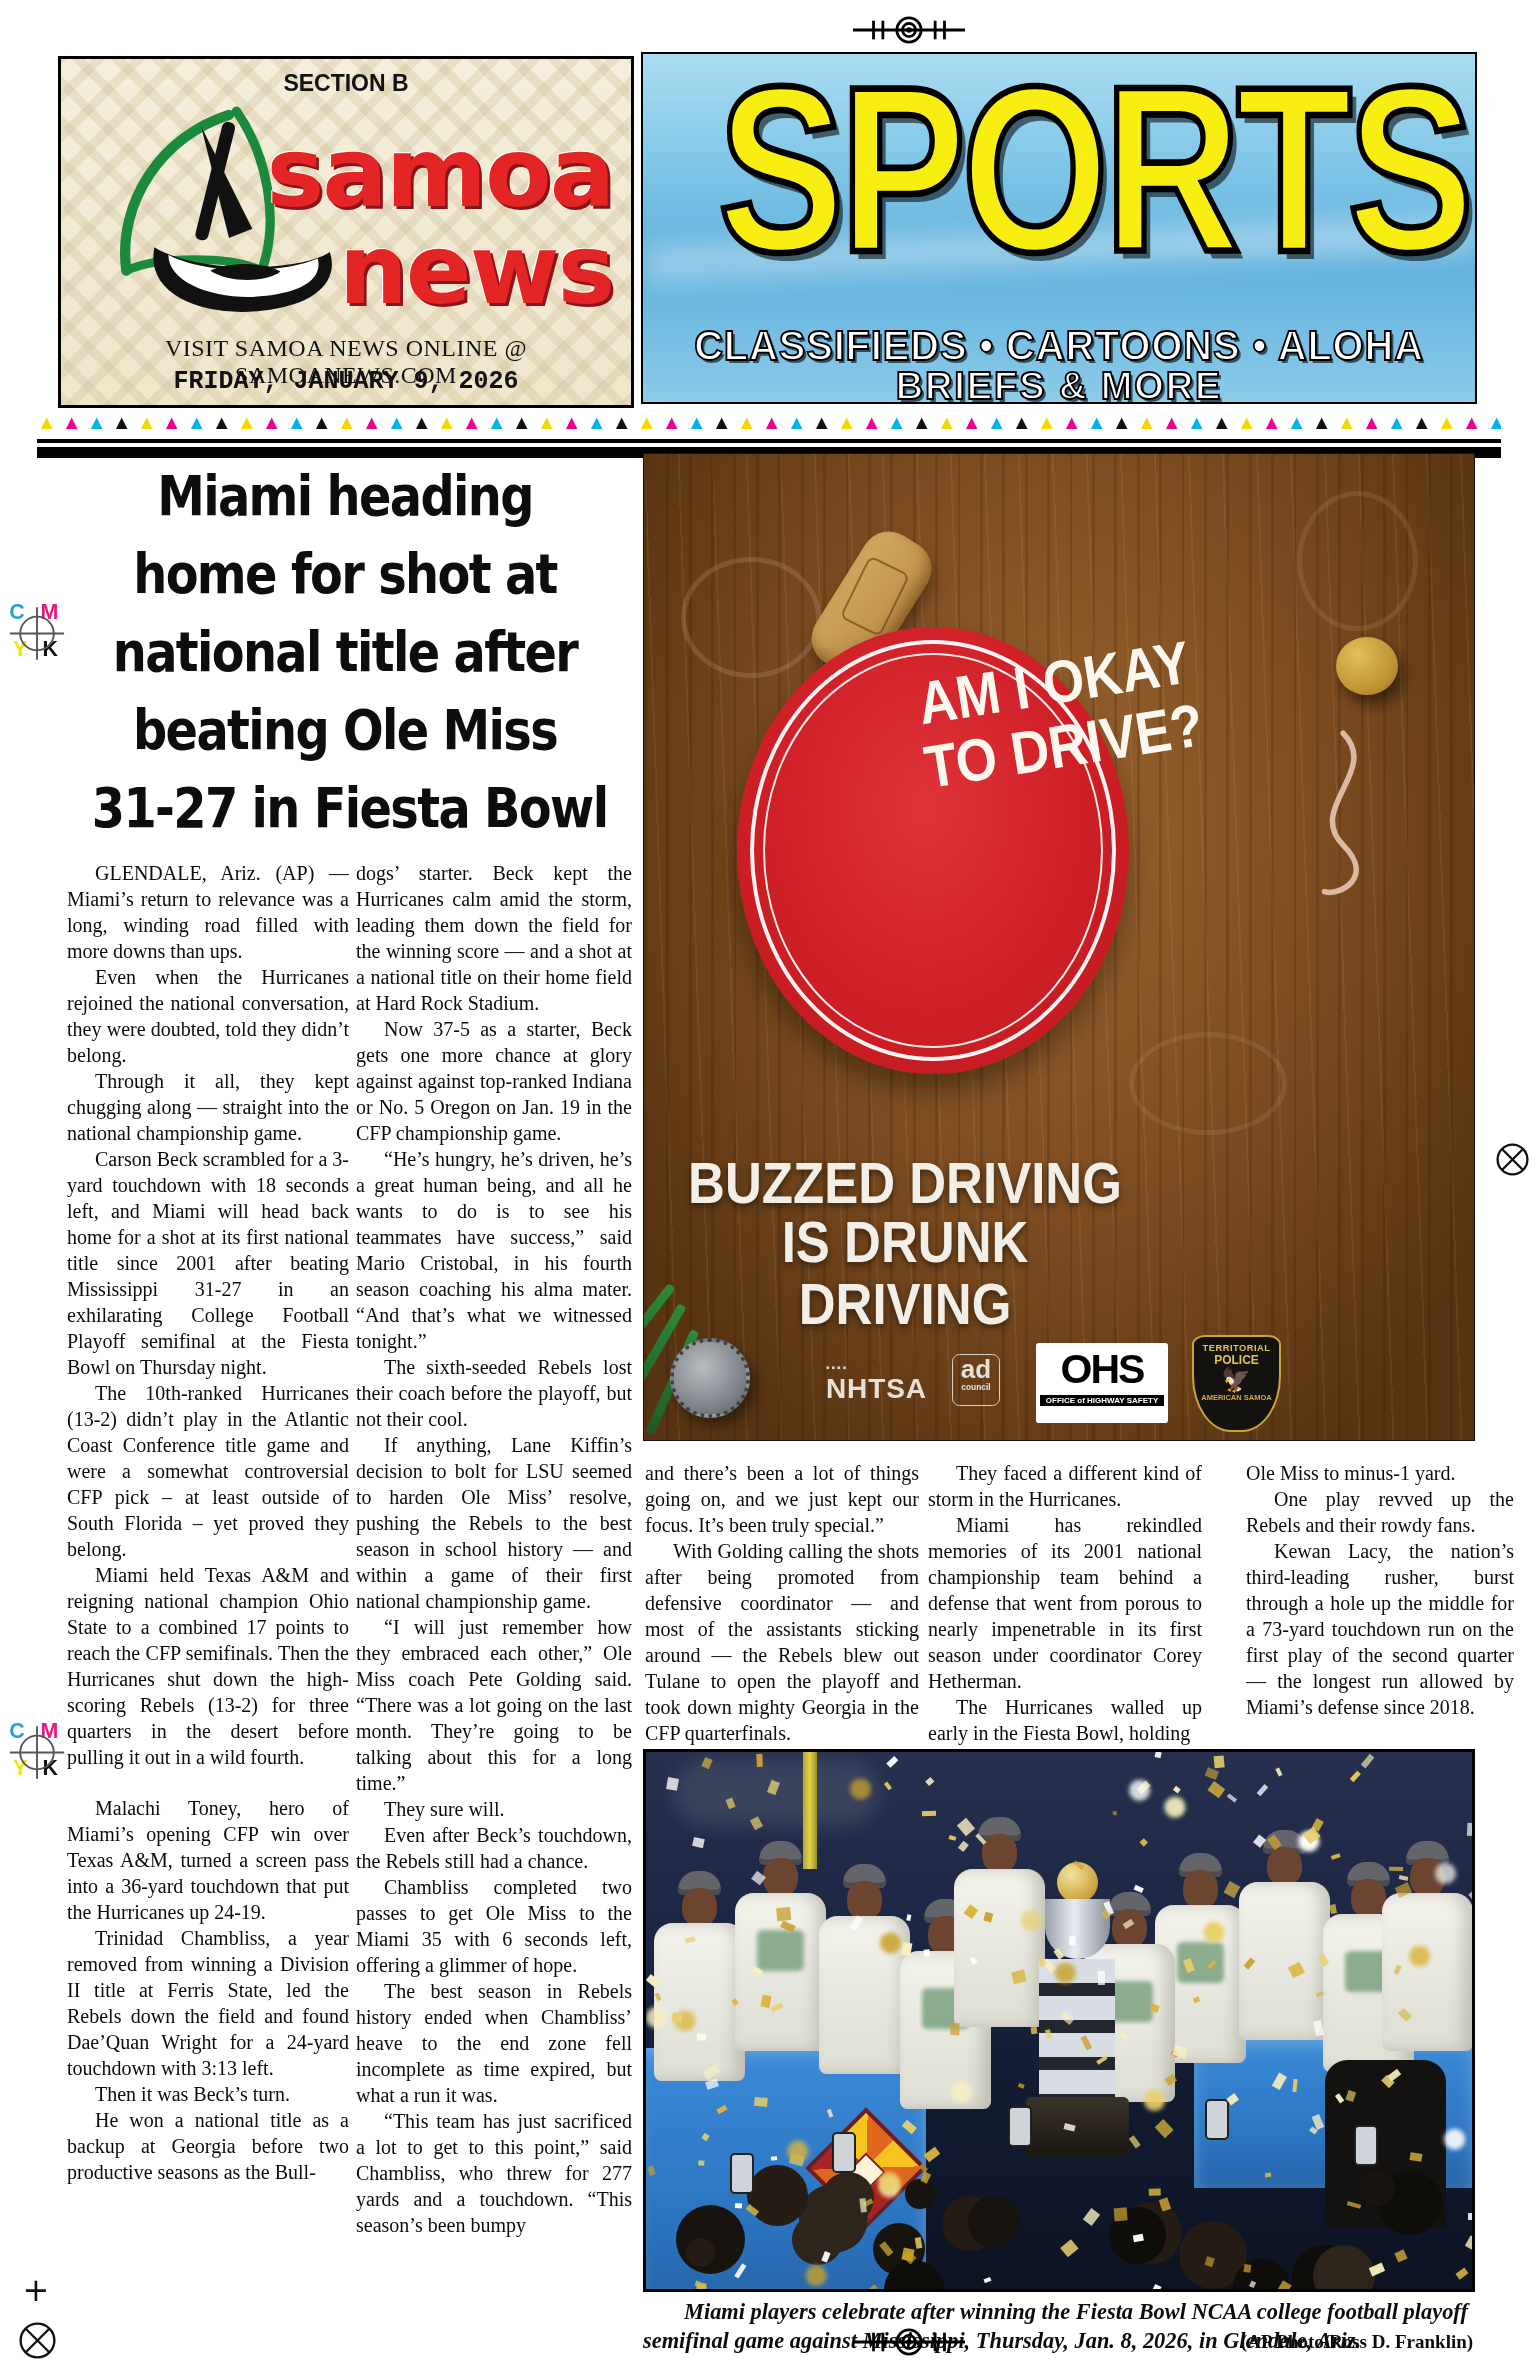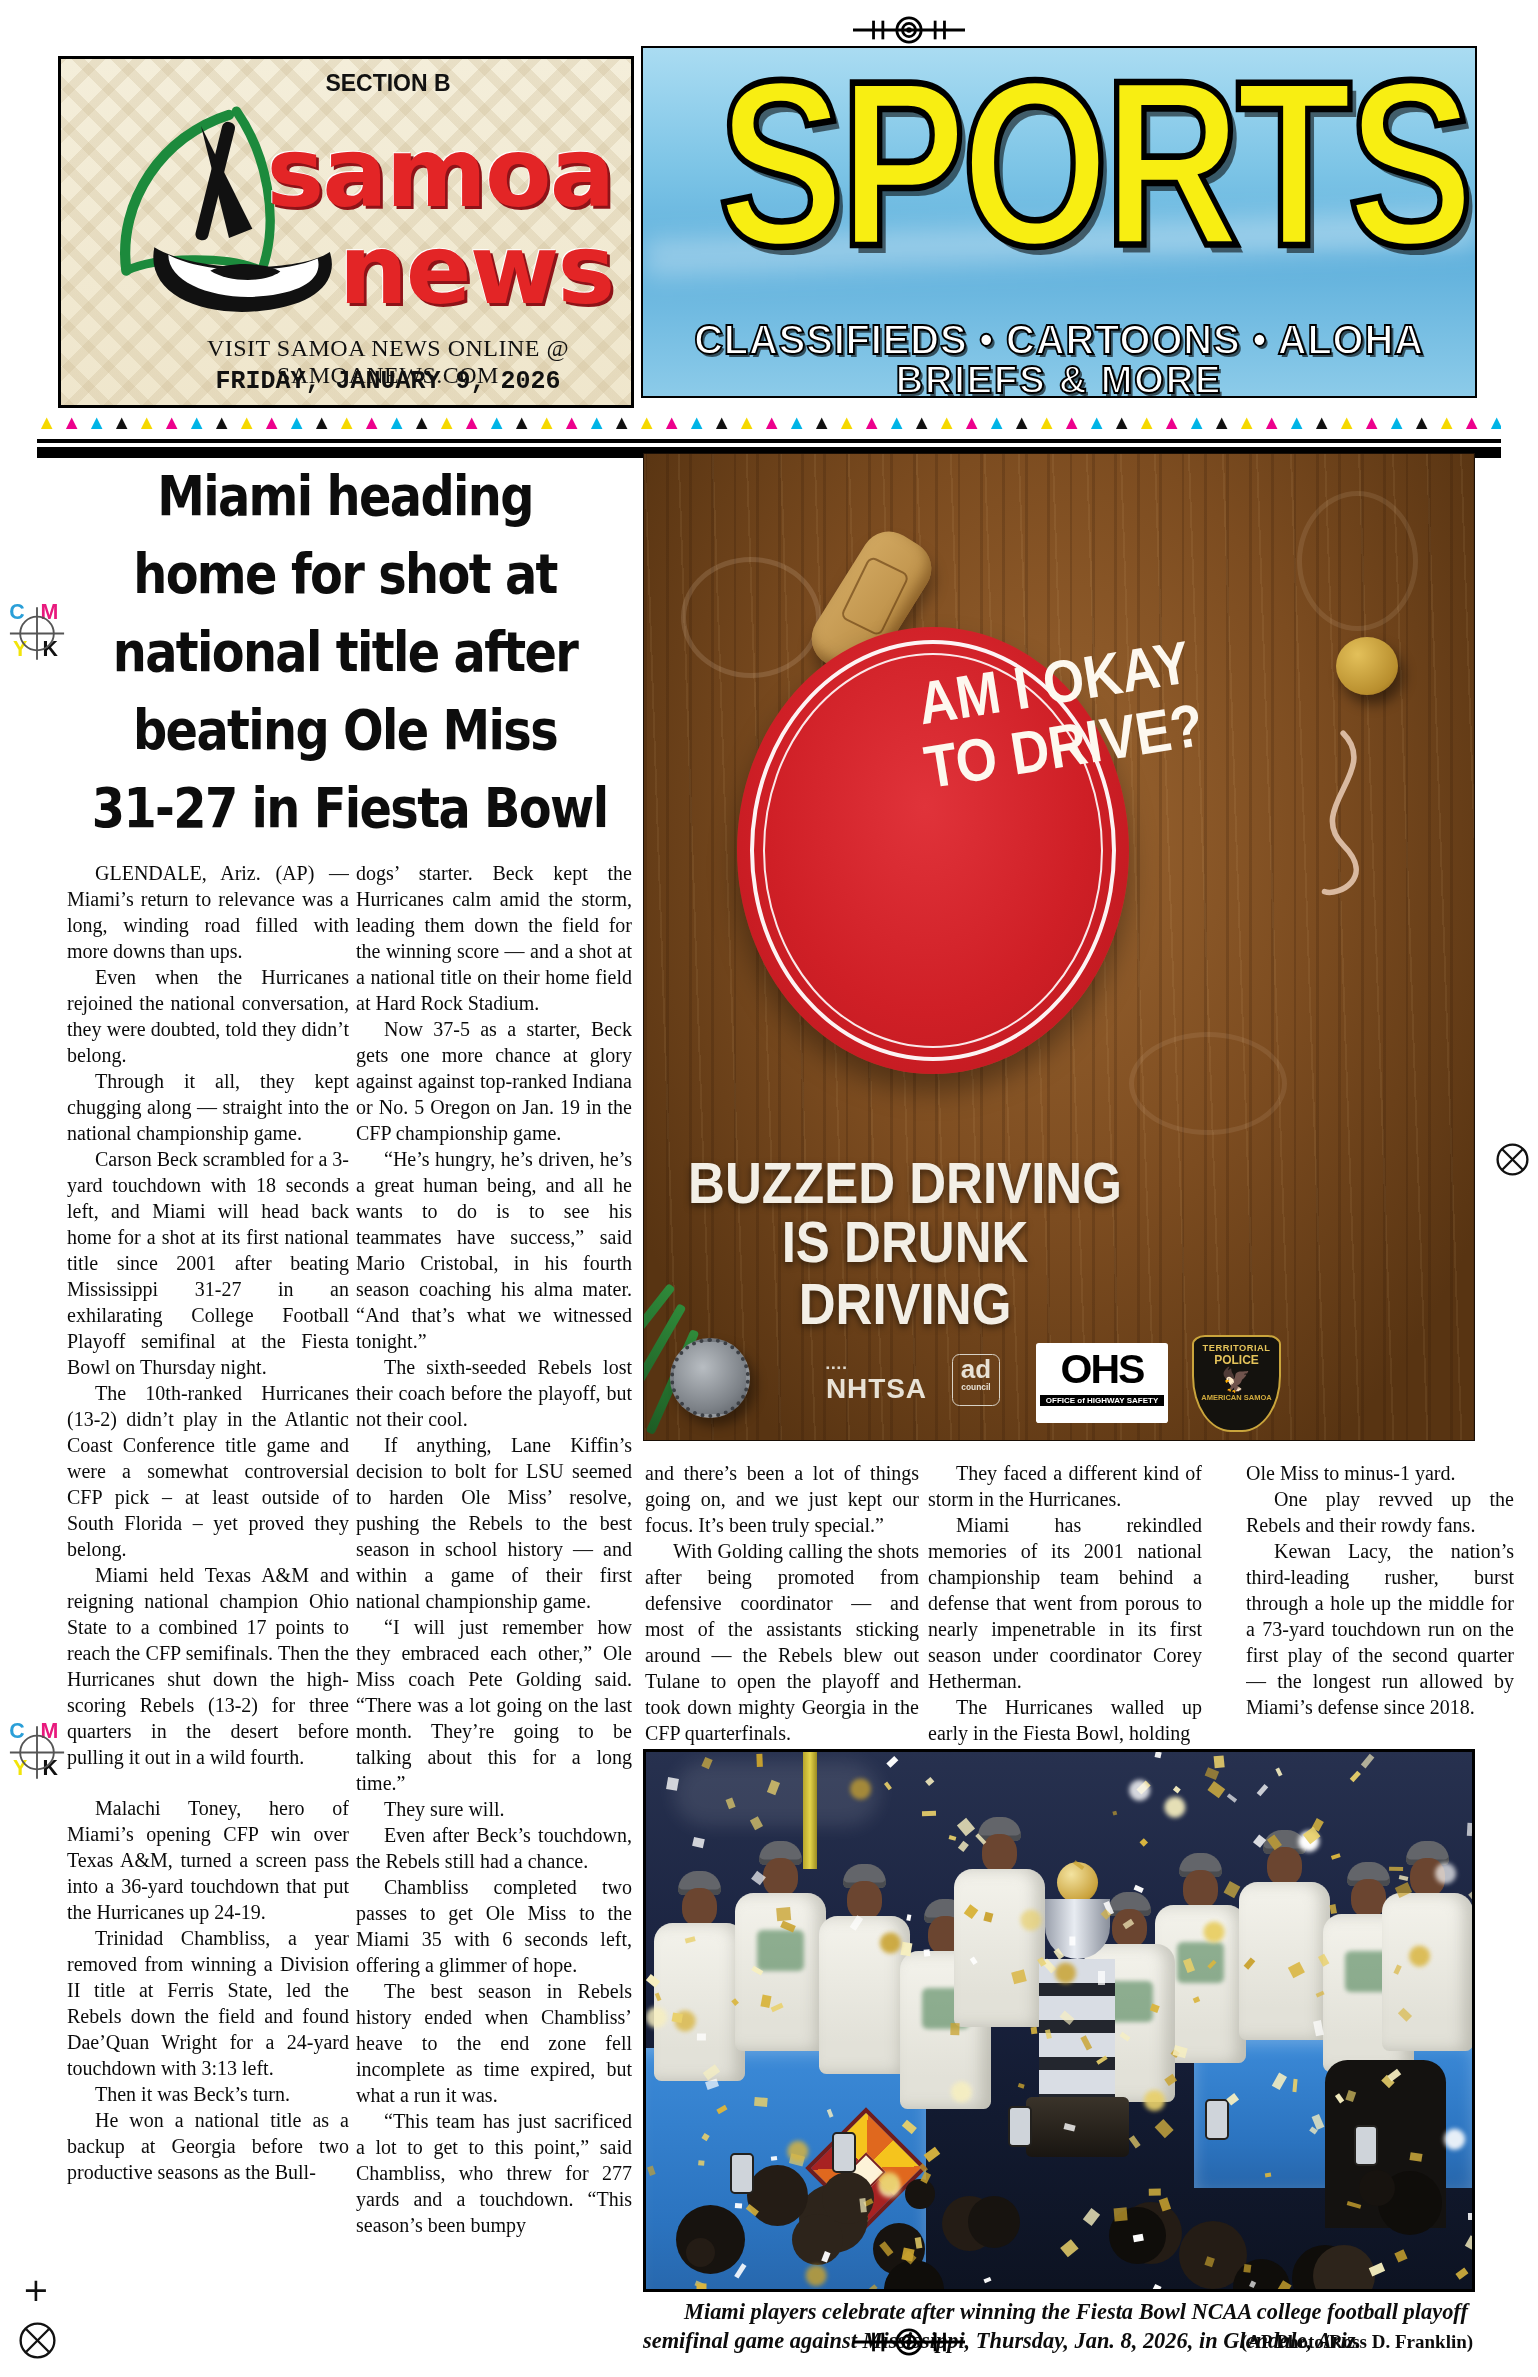--- a/index.html
+++ b/index.html
@@ -14,35 +14,35 @@
   .cmyk span{position:absolute;}
   .cmyk svg{position:absolute;left:0;top:0;}
   .circx{position:absolute;}
   .plusmark{position:absolute;font-family:"DejaVu Sans",sans-serif;font-size:32px;color:#111;}
 
   
   .mast{position:absolute;left:58px;top:56px;width:576px;height:352px;border:3.7px solid #000;
         background:
          repeating-linear-gradient(45deg, rgba(205,188,150,.30) 0 9.3px, rgba(255,255,255,0) 9.3px 28px),
          repeating-linear-gradient(-45deg, rgba(205,188,150,.30) 0 9.3px, rgba(250,246,232,0) 9.3px 28px),
-         linear-gradient(#f4eeda,#efe6cc); padding-left: 42px;}
+         linear-gradient(#f4eeda,#efe6cc);}
   .mast-section{position:absolute;top:11.2px;width:100%;text-align:center;
         font-family:"Liberation Sans",sans-serif;font-weight:bold;font-size:23px;color:#111;}
   .logo-wrap{position:absolute;left:9.3px;top:39px;width:556px;height:224px;}
   .logo-title{position:absolute;right:13px;font-family:"DejaVu Sans",sans-serif;font-weight:bold;
         color:#e32526;text-shadow:2.8px 2.8px 0 #8e1318, -0.9px -0.9px 0 #fff;line-height:1;}
   .logo-t1{top:26px;font-size:97px;letter-spacing:-1.9px;}
   .logo-t2{top:123px;font-size:97px;letter-spacing:-1.9px;}
   .mast-visit{position:absolute;top:276px;width:100%;text-align:center;
         font-family:"Liberation Serif",serif;font-size:24px;color:#111;letter-spacing:0.5px;}
   .mast-date{position:absolute;top:308px;width:100%;text-align:center;
         font-family:Liberation Mono, monospace;font-weight:bold;font-size:25px;color:#111;}
 
   
-  .banner{position:absolute;left:641px;top:46px;width:836px;height:352px;border:2.8px solid #000;
+  .banner{position:absolute;left:641px;top:52px;width:836px;height:352px;border:2.8px solid #000;
         background:linear-gradient(180deg,#aadcf2 0%,#7cc4e6 35%,#5fb0dc 60%,#8ccbe9 100%);overflow:hidden;}
   .banner:before{content:"";position:absolute;left:0;top:177px;width:100%;height:37px;
         background:rgba(255,255,255,.35);filter:blur(13px);transform:rotate(-2deg);}
   .banner-title{position:absolute;top:-11.2px;width:100%;text-align:center;
         font-family:"Liberation Sans",sans-serif;font-weight:bold;font-size:231px;line-height:1.08;
         color:#f8ee12;-webkit-text-stroke:6.5px #000;letter-spacing:-5.6px;
         transform:scale(.82,1.02);transform-origin:center top;
         text-shadow:7.5px 7.5px 0 rgba(0,0,0,.55);}
   .banner-sub{position:absolute;width:100%;text-align:center;color:#fff;
         font-family:"Liberation Sans",sans-serif;font-weight:bold;-webkit-text-stroke:1.9px #000;

